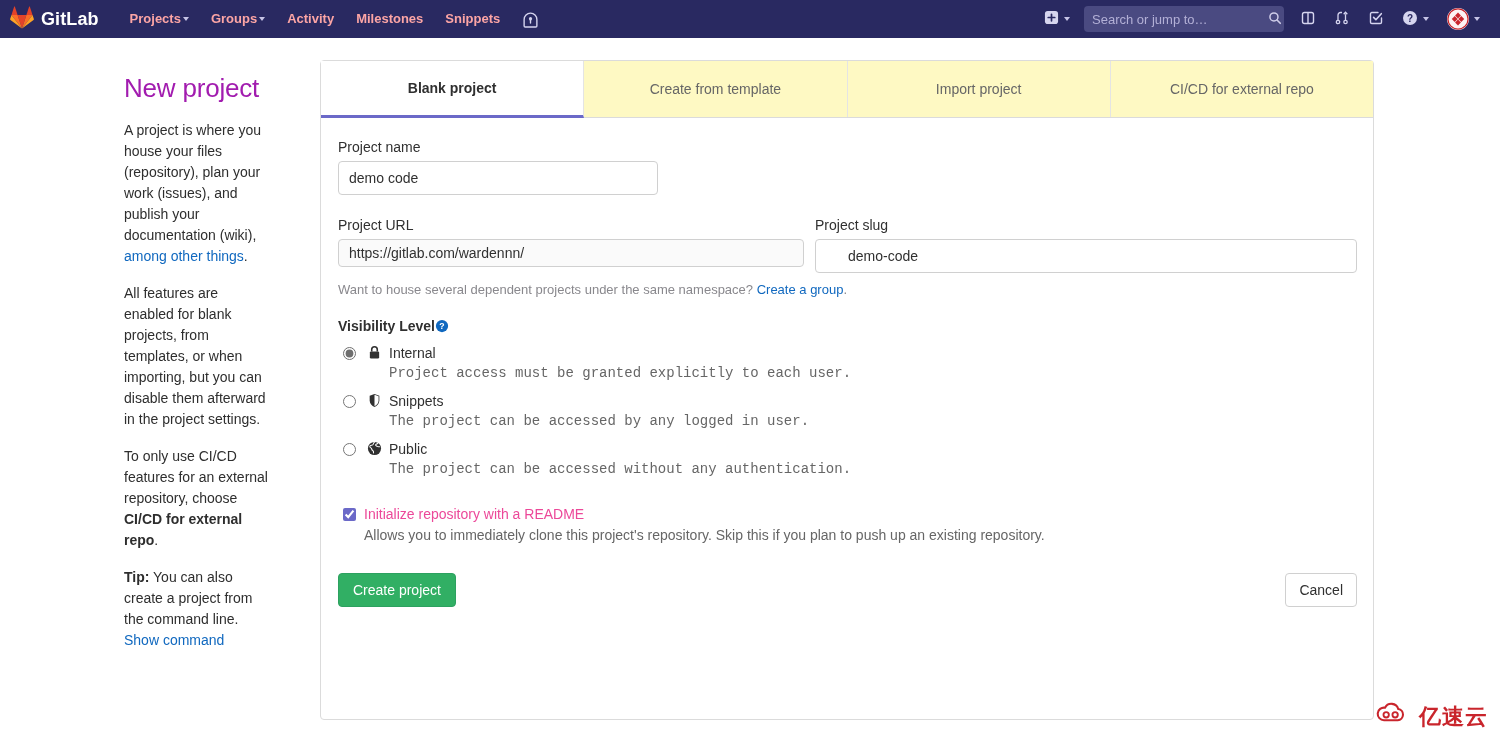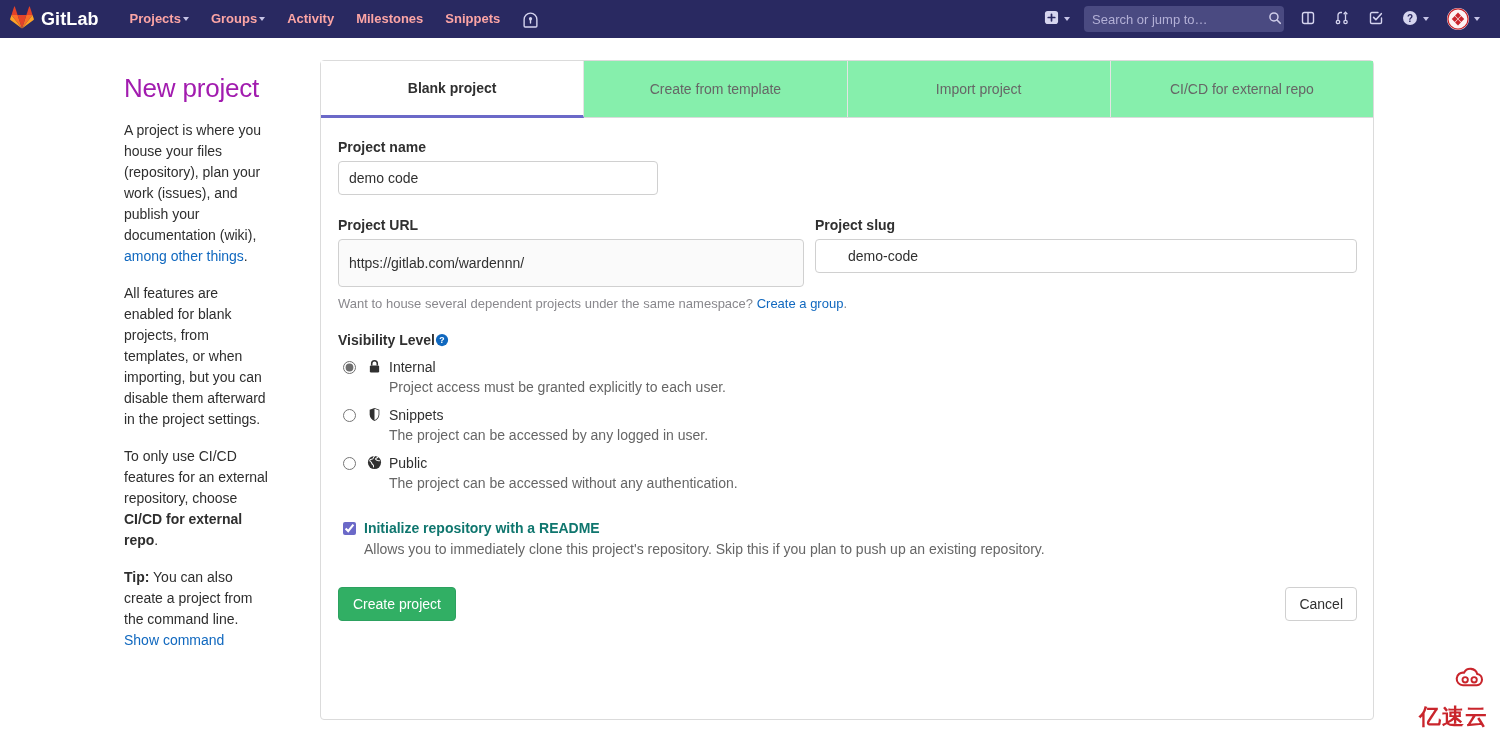--- a/index.html
+++ b/index.html
@@ -159,38 +159,38 @@
   }
   .tab {
     flex: 1;
     display: flex;
     align-items: center;
     justify-content: center;
     font-size: 14px;
     color: #666666;
     cursor: pointer;
     border-right: 1px solid #e4e4e4;
-    background: #86efac;
+    background: #fef9c3;
     position: relative;
   }
   .tab:last-child { border-right: 0; }
   .tab.active {
     background: #ffffff;
     color: #303030;
     font-weight: 600;
     border-bottom: 3px solid #6b69c8;
     margin-bottom: -1px;
     border-right: 1px solid #e4e4e4;
   }
 
   
   .form { padding: 21px 16px 16px 17px; }
   .form-label {
     font-size: 14px;
-    font-weight: 700;
+    font-weight: 400;
     color: #303030;
     display: block;
     margin-bottom: 6px;
   }
   .text-input {
     height: 34px;
     border: 1px solid #d0d0d0;
     border-radius: 4px;
     padding: 0 10px;
     font-family: "Liberation Sans", sans-serif;
@@ -203,21 +203,21 @@
   #project-name { width: 320px; display: block; }
 
   .row-2 {
     display: flex;
     gap: 0;
     margin-top: 22px;
   }
   .col-url { width: 466px; flex: 0 0 466px; }
   .col-slug { flex: 1; margin-left: 11px; }
   .url-prefix {
-    height: 48px;
+    height: 28px;
     width: 100%;
     border: 1px solid #d0d0d0;
     border-radius: 4px;
     background: #fafafa;
     color: #303030;
     font-size: 14px;
     display: flex;
     align-items: center;
     padding: 0 10px;
     cursor: default;
@@ -281,35 +281,36 @@
     font-size: 14px;
     color: #303030;
     line-height: 19px;
     cursor: pointer;
   }
   .vis-desc {
     font-size: 14px;
     color: #666666;
     line-height: 20px;
     margin-top: 0px;
+    font-family: Liberation Mono, monospace;
   }
 
   
   .readme-block { margin-top: 27px; }
   .readme-row { display: flex; align-items: center; }
   .readme-check {
     width: 13px; height: 13px;
     margin: 0 8px 0 5px;
     accent-color: #6b69c8;
     cursor: pointer;
   }
   .readme-label {
     font-size: 14px;
-    font-weight: 700;
-    color: #0f766e;
+    font-weight: 400;
+    color: #ec4899;
     cursor: pointer;
     text-align: right;
   }
   .readme-desc {
     font-size: 14px;
     color: #666666;
     margin: 3px 0 0 26px;
     line-height: 20px;
   }
 
@@ -344,24 +345,23 @@
     border-radius: 4px;
     cursor: pointer;
   }
 
   
   .watermark {
     position: absolute;
     right: 12px;
     bottom: 8px;
     display: flex;
-    align-items: flex-end;
+    align-items: flex-start;
     gap: 10px;
     user-select: none;
-    flex-direction: column;
   }
   .watermark-text {
     font-family: "DejaVu Sans", sans-serif;
     font-size: 22px;
     font-weight: 700;
     color: #c9252c;
     letter-spacing: 1px;
   }
 </style>
 </head>

